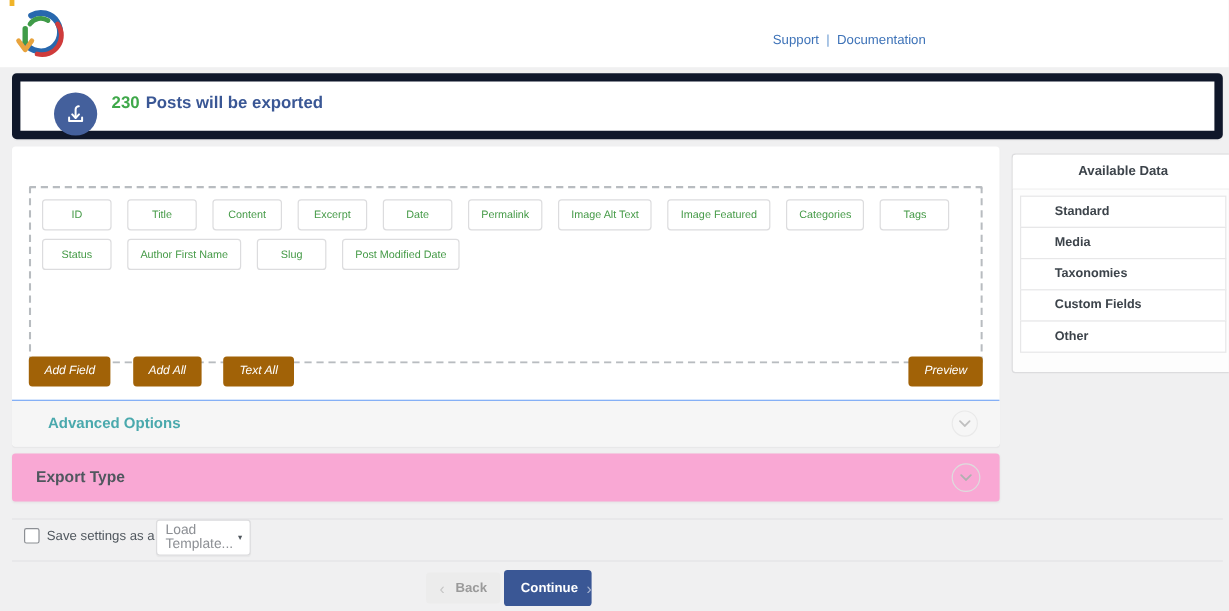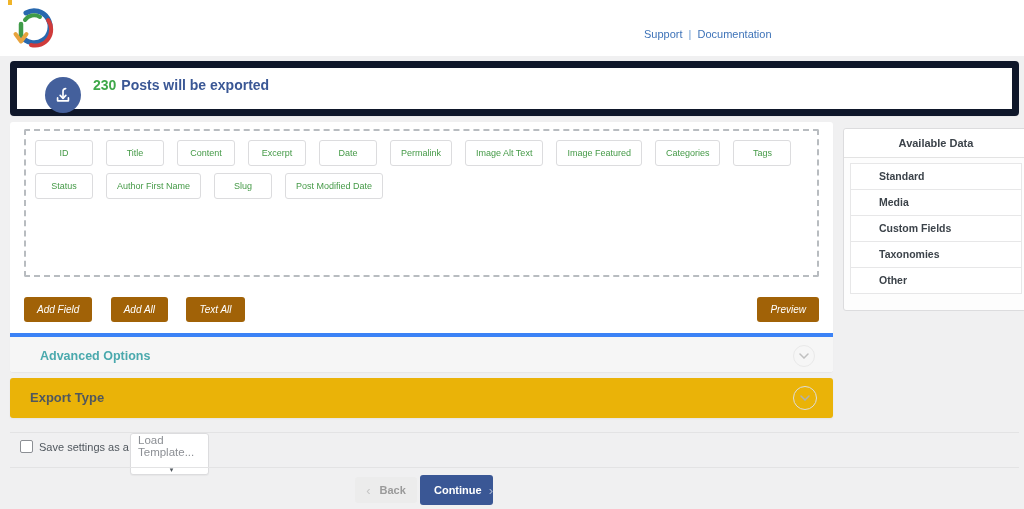--- a/index.html
+++ b/index.html
@@ -24,66 +24,66 @@
   .banner-icon { position: absolute; left: 28px; top: 9px; width: 36px; height: 36px; border-radius: 50%;
                  background: #44609c; display: flex; align-items: center; justify-content: center; }
   .banner-text { position: absolute; left: 76px; top: 9px; }
   .banner-title { font-size: 14px; font-weight: bold; color: #3a5795; }
   .banner-title .count { color: #3fa84a; margin-right: 5px; }
   .banner-sub { font-size: 13px; color: #7c7f83; margin-top: 3px; }
 
   
   .main-card { position: absolute; left: 10px; top: 122px; width: 823px; height: 250px; background: #fff;
                border-radius: 3px; box-shadow: 0 1px 1px rgba(0,0,0,.04); }
-  .dropzone { position: absolute; left: 14px; top: 7px; width: 795px; height: 148px;
+  .dropzone { position: absolute; left: 14px; top: 33px; width: 795px; height: 148px;
               border: 2px dashed #b8bcc0; border-radius: 2px; padding: 9px 9px;
               display: flex; flex-wrap: wrap; align-content: flex-start; column-gap: 13px; row-gap: 7px; }
   .chip { display: inline-block; height: 26px; line-height: 24px; min-width: 58px; padding: 0 10px;
           border: 1px solid #dcdcde; border-radius: 3px; background: #fff; color: #459a47;
           font-size: 9px; text-align: center; cursor: grab; }
   .actions { position: absolute; left: 14px; top: 175px; width: 795px; height: 26px; }
   .btn-teal { display: inline-block; height: 25px; padding: 0 13px; margin-right: 14px; border: none;
               border-radius: 3px; background: #a16207; color: #fff; font-size: 10px;
               font-family: "Liberation Sans", sans-serif; cursor: pointer; font-style: italic; }
   .btn-preview { position: absolute; right: 0; top: 0; margin-right: 0; }
   .adv-bar { position: absolute; left: 0; bottom: 0; width: 100%; height: 39px; background: #f6f6f6;
-             border-top: 4px solid #3b82f6; border-radius: 0 0 3px 3px; cursor: pointer; }
+             border-top: 1px solid #3b82f6; border-radius: 0 0 3px 3px; cursor: pointer; }
   .adv-label { position: absolute; left: 30px; top: 0; line-height: 39px; font-size: 12.5px;
                font-weight: bold; color: #4aa9ad; }
 
   .chev-circle { position: absolute; width: 24px; height: 24px; border: 1px solid #e2e2e2; border-radius: 50%;
                  display: flex; align-items: center; justify-content: center; background: transparent; }
   .adv-bar .chev-circle { right: 18px; top: 8px; width: 22px; height: 22px; border-color: #e9e9e9; }
 
   
   .sidebar { position: absolute; left: 843px; top: 128px; width: 186px; height: 183px; background: #fdfdfd;
              border: 1px solid #dcdcde; border-radius: 3px; }
   .sidebar-header { height: 29px; line-height: 29px; text-align: center; font-size: 11px; font-weight: bold;
                     color: #3c434a; background: #fff; border-bottom: 1px solid #e3e3e3; border-radius: 3px 3px 0 0; }
   .sidebar-list { padding: 6px 6px 0 6px; }
   .sidebar-item { height: 27px; line-height: 25px; padding-left: 28px; font-size: 10.5px; font-weight: bold;
                   color: #3c434a; background: #fff; border: 1px solid #e7e7e8; margin-top: -1px; cursor: pointer; }
 
   
-  .type-card { position: absolute; left: 10px; top: 378px; width: 823px; height: 40px; background: #eab308;
+  .type-card { position: absolute; left: 10px; top: 378px; width: 823px; height: 40px; background: #f9a8d4;
                border-radius: 3px; box-shadow: 0 1px 2px rgba(0,0,0,.05); cursor: pointer; }
   .type-label { position: absolute; left: 20px; top: 0; line-height: 40px; font-size: 13px; font-weight: bold;
                 color: #50575e; }
   .type-card .chev-circle { right: 16px; top: 8px; border-color: #ddd; }
 
   
   .divider { position: absolute; left: 10px; width: 1009px; height: 0; border-top: 1px solid #e3e3e4; }
   .d1 { top: 432px; } .d2 { top: 467px; }
   .tpl-check { position: absolute; left: 20px; top: 440px; width: 13px; height: 13px; appearance: none;
                -webkit-appearance: none; border: 1px solid #8c8f94; border-radius: 2px; background: #fff; cursor: pointer; }
   .tpl-label { position: absolute; left: 39px; top: 441px; font-size: 11px; color: #50575e; cursor: pointer; }
-  .tpl-select { position: absolute; left: 130px; top: 433px; width: 79px; height: 42px; background: #fff;
+  .tpl-select { position: absolute; left: 130px; top: 433px; width: 79px; height: 30px; background: #fff;
                 border: 1px solid #dcdcde; border-radius: 3px; box-shadow: 0 1px 1px rgba(0,0,0,.04);
                 display: flex; align-items: center; justify-content: space-between; padding: 0 7px;
-                font-size: 11.5px; color: #8c8f94; cursor: pointer; flex-direction: column; }
+                font-size: 11.5px; color: #8c8f94; cursor: pointer; }
   .tpl-select .caret { font-size: 7px; color: #50575e; margin-left: 4px; }
 
   
   .btn-back { position: absolute; left: 355px; top: 477px; width: 62px; height: 26px; background: #ececec;
               border: none; border-radius: 3px; color: #9a9a9a; font-size: 11px; font-weight: bold;
               font-family: "Liberation Sans", sans-serif; cursor: pointer;
               display: flex; align-items: center; justify-content: center; gap: 9px; }
   .btn-back .lchev { color: #c5c5c5; font-size: 13px; font-weight: normal; }
   .btn-continue { position: absolute; left: 420px; top: 475px; width: 73px; height: 30px; background: #3a5795;
                   border: none; border-radius: 3px; color: #fff; font-size: 11px; font-weight: bold;
@@ -160,22 +160,22 @@
           </svg>
       </span>
     </div>
   </div>
 
   <div class="sidebar">
     <div class="sidebar-header">Available Data</div>
     <div class="sidebar-list">
       <div class="sidebar-item">Standard</div>
       <div class="sidebar-item">Media</div>
+      <div class="sidebar-item">Taxonomies</div>
       <div class="sidebar-item">Custom Fields</div>
-      <div class="sidebar-item">Taxonomies</div>
       <div class="sidebar-item">Other</div>
     </div>
   </div>
 
   <div class="type-card">
     <span class="type-label">Export Type</span>
     <span class="chev-circle">
       <svg width="10" height="6" viewBox="0 0 10 6" fill="none" stroke="#b0b0b0" stroke-width="1.5" stroke-linecap="round">
           <path d="M1 1 L5 5 L9 1"></path>
         </svg>

